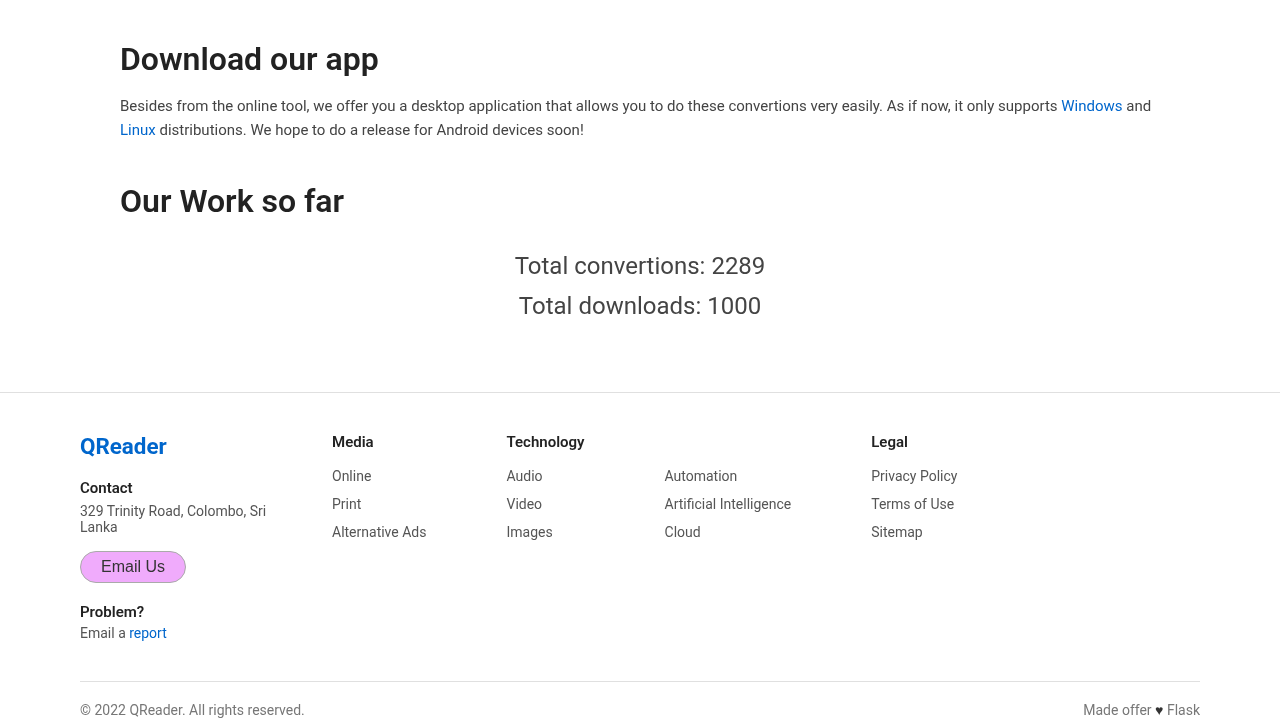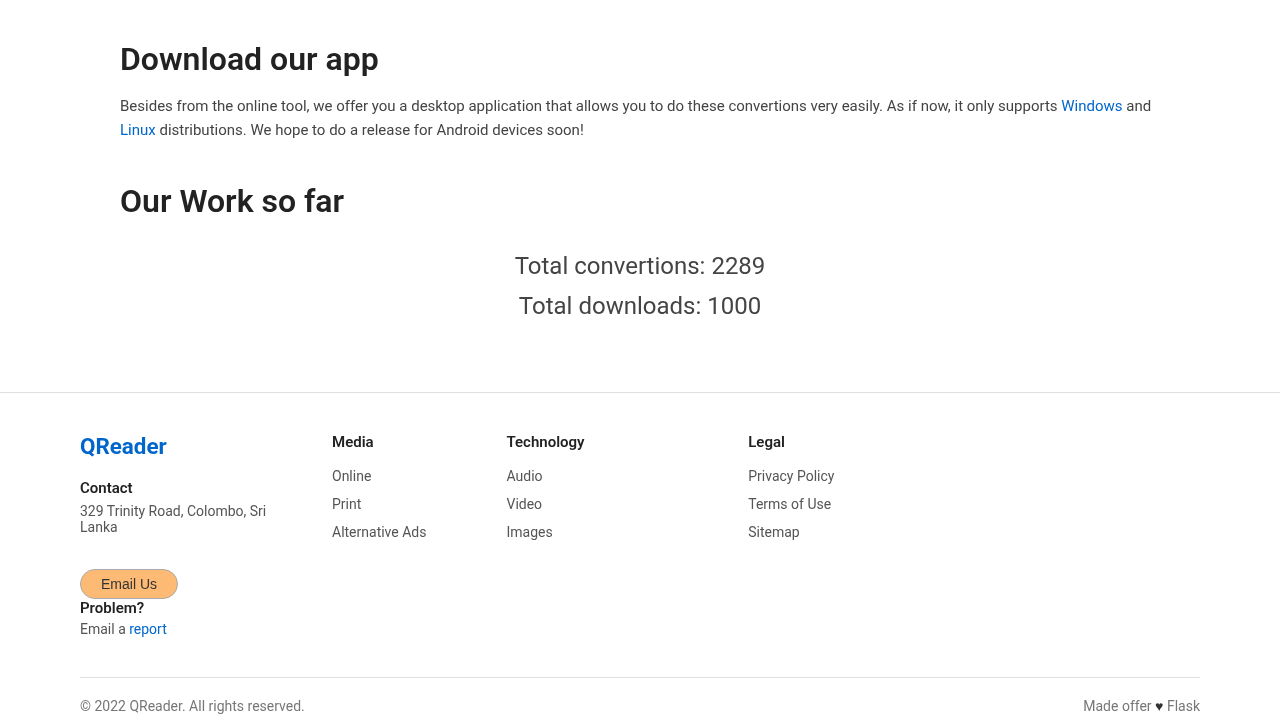--- a/index.html
+++ b/index.html
@@ -71,31 +71,32 @@
       margin-bottom: 20px;
     }
     .footer-contact-label {
       font-weight: 600;
       margin-bottom: 6px;
       color: #222;
     }
     .footer-address {
       color: #555;
       font-size: 14px;
-      margin-bottom: 34px;
+      margin-bottom: 16px;
     }
     .email-btn {
       display: inline-block;
       border: 1px solid #aaa;
       border-radius: 20px;
       padding: 6px 20px;
-      font-size: 14px;
+      font-size: 16px;
       color: #333;
-      background: #fdba74;
+      background: #f0abfc;
       cursor: pointer;
+      margin-bottom: 20px;
     }
     .footer-problem {
       font-weight: 600;
       color: #222;
       margin-bottom: 4px;
     }
     .footer-report {
       font-size: 14px;
       color: #555;
     }
@@ -189,20 +190,25 @@
         <div class="footer-col-title">Technology</div>
         <ul class="footer-col-links">
           <li><a href="#">Audio</a></li>
           <li><a href="#">Video</a></li>
           <li><a href="#">Images</a></li>
         </ul>
       </div>
 
       <div class="footer-col">
         <div class="footer-col-title">&nbsp;</div>
+        <ul class="footer-col-links">
+          <li><a href="#">Automation</a></li>
+          <li><a href="#">Artificial Intelligence</a></li>
+          <li><a href="#">Cloud</a></li>
+        </ul>
       </div>
 
       <div class="footer-col">
         <div class="footer-col-title">Legal</div>
         <ul class="footer-col-links">
           <li><a href="#">Privacy Policy</a></li>
           <li><a href="#">Terms of Use</a></li>
           <li><a href="#">Sitemap</a></li>
         </ul>
       </div>

